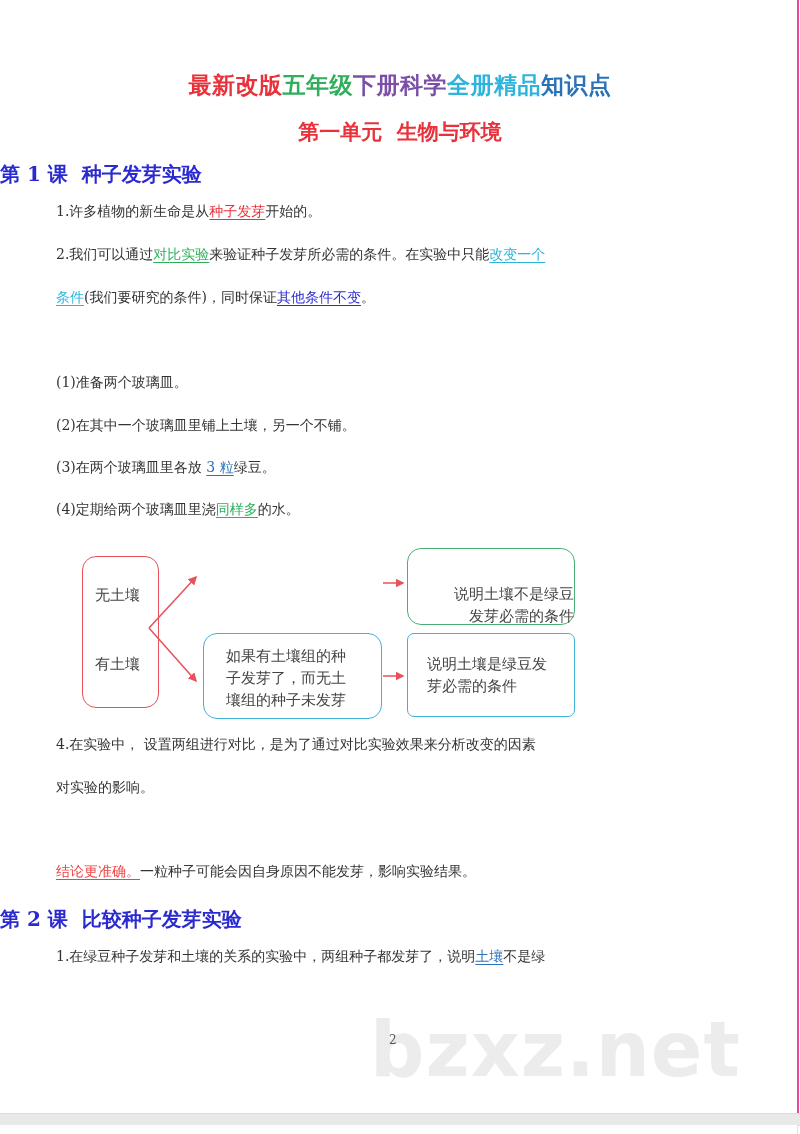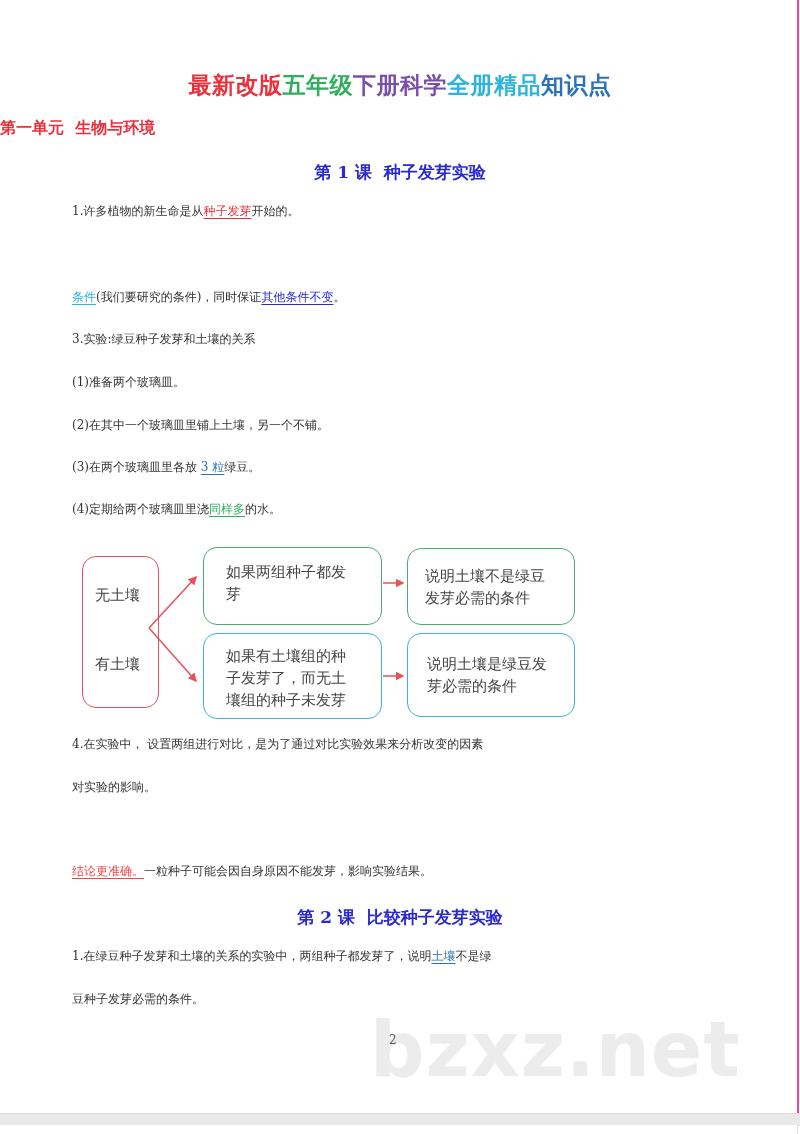--- a/index.html
+++ b/index.html
@@ -20,29 +20,29 @@
   .next-page {
     position: absolute; left: 0; top: 1125px; width: 797px; height: 9px; background: #fff;
     border-right: 1px solid #e0e0e0;
   }
   .main-title {
     position: absolute; left: 0; top: 70px; width: 800px; text-align: center;
     font-family: "DejaVu Sans", "Liberation Sans", sans-serif;
     font-size: 23px; font-weight: bold; letter-spacing: 0.5px; white-space: nowrap;
   }
   .unit-title {
-    position: absolute; left: 0; top: 118px; width: 800px; text-align: left;
-    font-size: 16px; font-weight: bold; white-space: nowrap;
+    position: absolute; left: 0; top: 118px; width: 800px; text-align: center;
+    font-size: 21px; font-weight: bold; white-space: nowrap;
   }
   .lesson-title {
-    position: absolute; left: 0; width: 800px; text-align: center;
-    font-size: 17px; font-weight: bold; white-space: nowrap;
+    position: absolute; left: 0; width: 800px; 
+    font-size: 20px; font-weight: bold; white-space: nowrap;
   }
   .line {
-    position: absolute; left: 72px; font-size: 12px; white-space: nowrap; color: #333;
+    position: absolute; left: 56px; font-size: 14px; white-space: nowrap; color: #333;
   }
   .hl { text-decoration: underline; text-underline-offset: 3px; }
   .box {
     position: absolute; border: 1.5px solid; border-radius: 14px; box-sizing: border-box;
     font-size: 15px; line-height: 22px; color: #444;
   }
   .box span { display: block; }
   .watermark {
     position: absolute; left: 370px; top: 990px;
     font-family: "DejaVu Sans", "Liberation Sans", sans-serif;
@@ -62,56 +62,54 @@
     <span style="color:#e8313a">最新改版</span><span style="color:#2fae5c">五年级</span><span style="color:#7b4fa8">下册科学</span><span style="color:#2cb4dc">全册精品</span><span style="color:#2a72b8">知识点</span>
   </div>
 
   <div class="unit-title" style="color:#e8313a; white-space:pre">第一单元  生物与环境</div>
   <div class="lesson-title" style="top:161px; color:#2a2ad0; white-space:pre">第 1 课  种子发芽实验</div>
 
   <div class="line" style="top:203px">
     <span>1.许多植物的新生命是从</span><span class="hl" style="color:#e8313a">种子发芽</span><span>开始的。</span>
   </div>
 
+  <div class="line" style="top:246px">
+    <span>2.我们可以通过</span><span class="hl" style="color:#2fae5c">对比实验</span><span>来验证种子发芽所必需的条件。在实验中只能</span><span class="hl" style="color:#2cb4dc">改变一个</span>
+  </div>
   <div class="line" style="top:289px">
     <span class="hl" style="color:#2cb4dc">条件</span><span>(我们要研究的条件)，同时保证</span><span class="hl" style="color:#2a2ad0">其他条件不变</span><span>。</span>
   </div>
 
-  <div class="line" style="top:331px">3.实验:绿豆种子发芽和土壤的关系</div>
   <div class="line" style="top:374px">(1)准备两个玻璃皿。</div>
   <div class="line" style="top:417px">(2)在其中一个玻璃皿里铺上土壤，另一个不铺。</div>
   <div class="line" style="top:459px">
     <span style="white-space:pre">(3)在两个玻璃皿里各放 </span><span class="hl" style="color:#2a72b8">3 粒</span><span>绿豆。</span>
   </div>
   <div class="line" style="top:501px">
     <span>(4)定期给两个玻璃皿里浇</span><span class="hl" style="color:#2fae5c">同样多</span><span>的水。</span>
   </div>
 
   <div class="box" style="left:74px; top:556px; width:77px; height:152px; border-color:#e8505a;margin-left:8px;">
     <span style="position:absolute; left:12px; top:27px;">无土壤</span>
     <span style="position:absolute; left:12px; top:96px;">有土壤</span>
   </div>
 
-  <div class="box" style="left:203px; top:547px; width:179px; height:78px; border-color:#4cae74; padding:13px 0 0 22px;">
-    <span>如果两组种子都发</span>
-    <span>芽</span>
-  </div>
 
-  <div class="box" style="left:407px; top:548px; width:168px; height:77px; border-color:#4cae74; padding:16px 0 0 17px;">
+  <div class="box" style="left:407px; top:548px; width:168px; height:77px; border-color:#4cae74; padding:34px 0 0 17px;text-align:right;">
     <span>说明土壤不是绿豆</span>
     <span>发芽必需的条件</span>
   </div>
 
   <div class="box" style="left:203px; top:633px; width:179px; height:86px; border-color:#3fb0d8; padding:11px 0 0 22px;">
     <span>如果有土壤组的种</span>
     <span>子发芽了，而无土</span>
     <span>壤组的种子未发芽</span>
   </div>
 
-  <div class="box" style="left:407px; top:633px; width:168px; height:84px; border-color:#3fb0d8; padding:19px 0 0 19px;">
+  <div class="box" style="left:407px; top:633px; width:168px; height:84px; border-color:#3fb0d8; padding:19px 0 0 19px;border-radius:7px;">
     <span>说明土壤是绿豆发</span>
     <span>芽必需的条件</span>
   </div>
 
   <svg class="arrows" width="800" height="1134">
     <defs>
       <marker id="ah" markerWidth="6" markerHeight="6" refX="5" refY="3" orient="auto">
         <path d="M0,0 L6,3 L0,6 z" fill="#e8505a"></path>
       </marker>
     </defs>
@@ -126,20 +124,19 @@
 
   <div class="line" style="top:863px">
     <span class="hl" style="color:#ef4444">结论更准确。</span><span>一粒种子可能会因自身原因不能发芽，影响实验结果。</span>
   </div>
 
   <div class="lesson-title" style="top:906px; color:#2a2ad0; white-space:pre">第 2 课  比较种子发芽实验</div>
 
   <div class="line" style="top:948px">
     <span>1.在绿豆种子发芽和土壤的关系的实验中，两组种子都发芽了，说明</span><span class="hl" style="color:#2a72b8">土壤</span><span>不是绿</span>
   </div>
-  <div class="line" style="top:991px">豆种子发芽必需的条件。</div>
 
   <div class="watermark">bzxz.net</div>
   <div class="page-num">2</div>
 </div>
 
 <div class="page-gap"></div>
 <div class="next-page"></div>
 
 </body></html>

